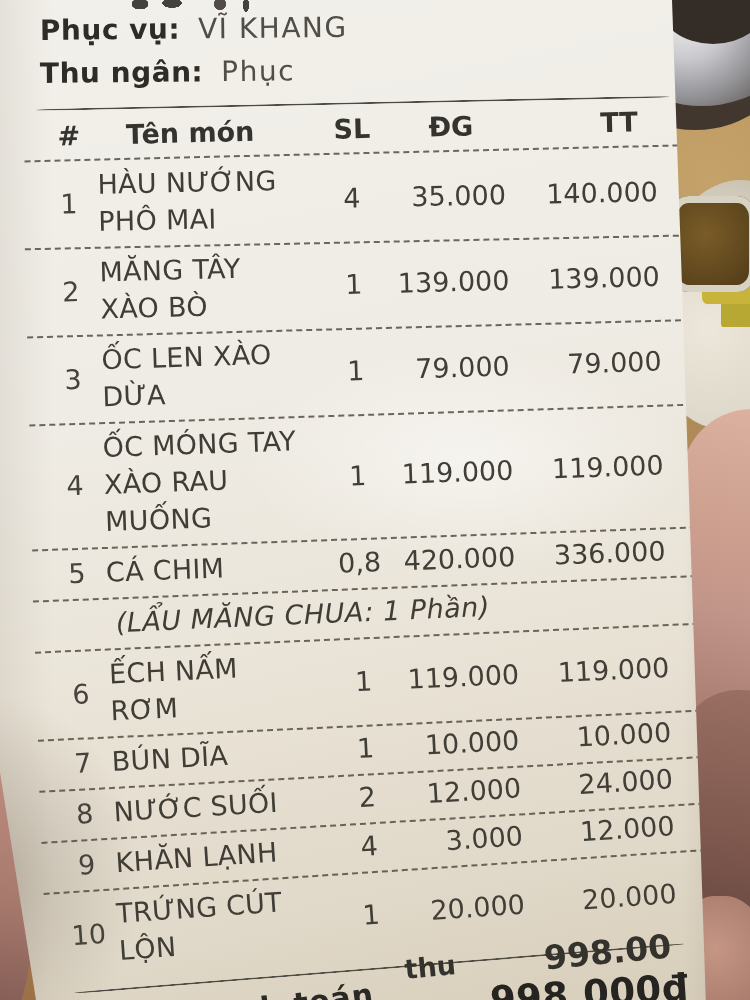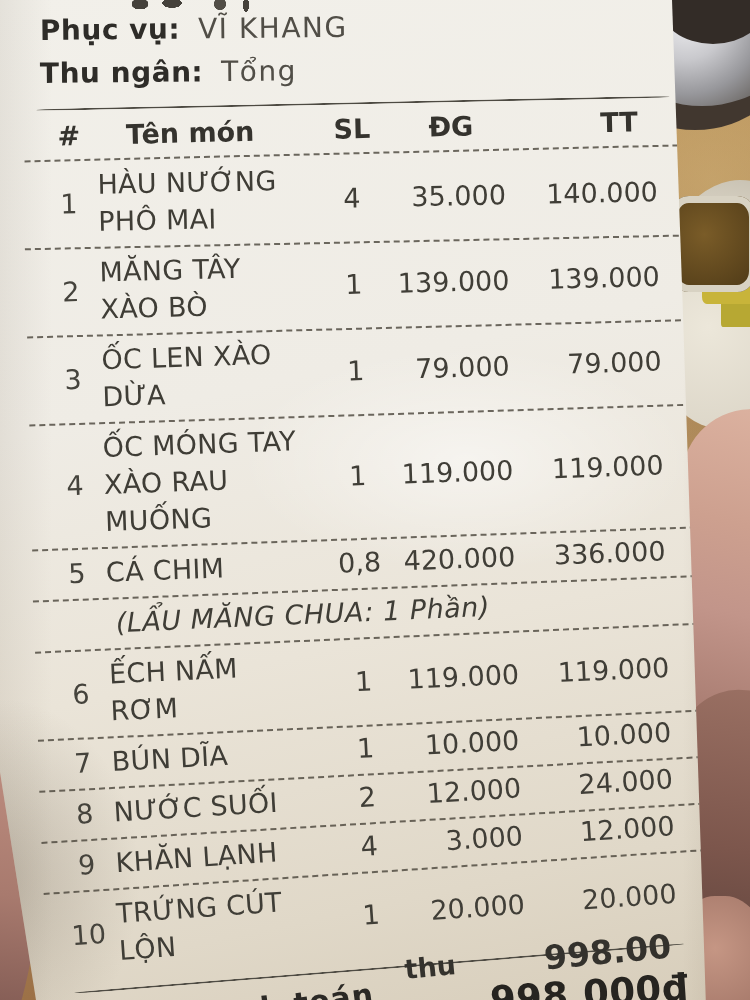--- a/index.html
+++ b/index.html
@@ -102,21 +102,21 @@
     <div class="content">
 
       <div class="frag"></div>
 
       <div class="serve-line">
         <span class="lbl">Phục vụ:</span>
         <span class="val">VĨ KHANG</span>
       </div>
       <div class="serve-line">
         <span class="lbl">Thu ngân:</span>
-        <span class="val">Tổng</span>
+        <span class="val">Phục</span>
       </div>
 
       <div class="hr1"></div>
 
       <div class="grid thead sep">
         <span class="h-num">#</span>
         <span class="h-name">Tên món</span>
         <span class="h-qty">SL</span>
         <span class="h-unit">ĐG</span>
         <span class="h-tt">TT</span>

